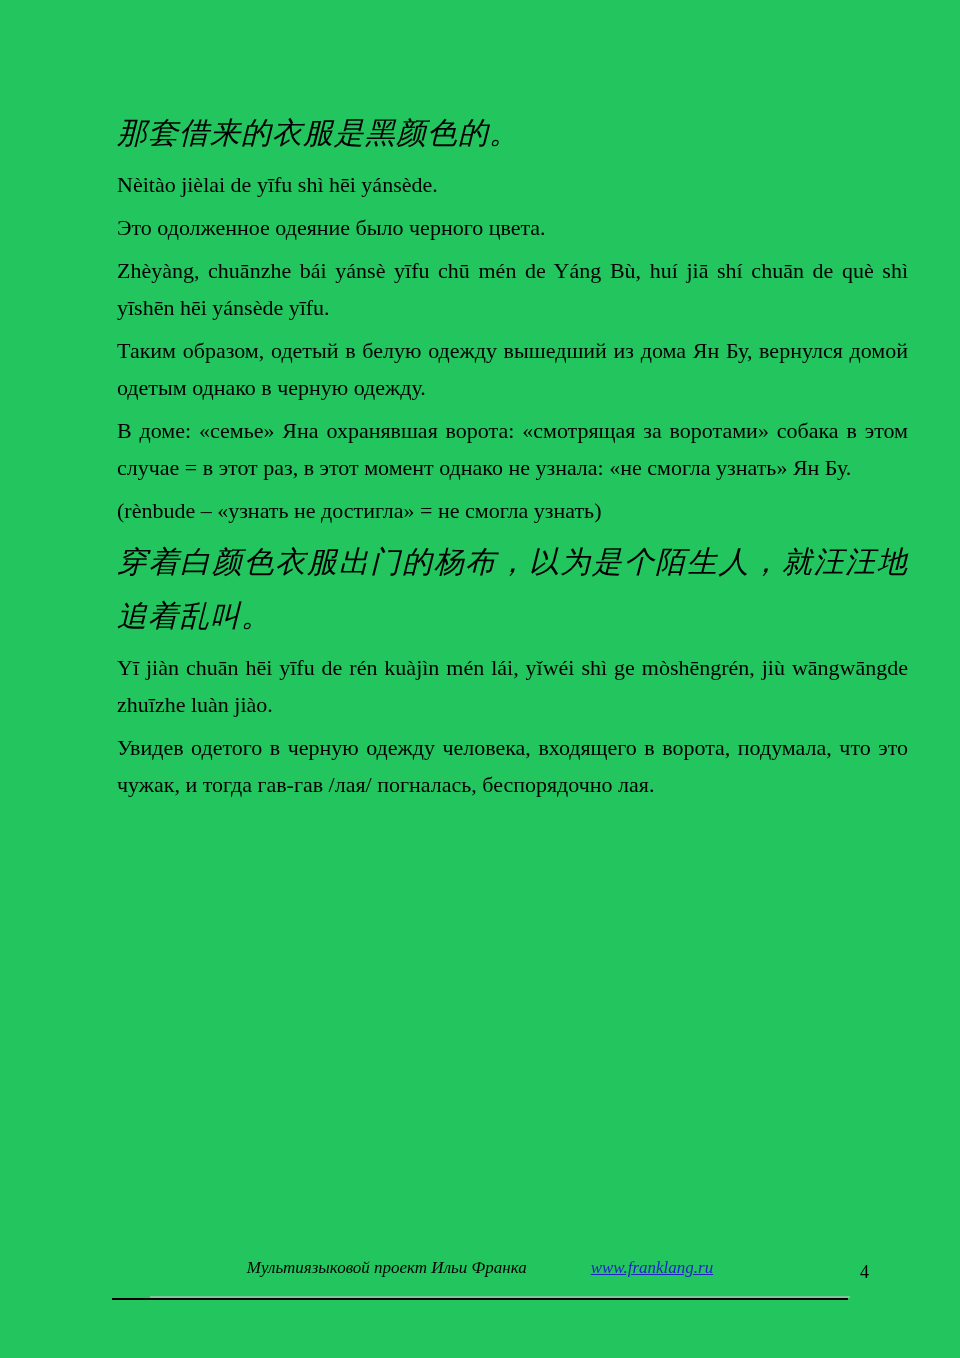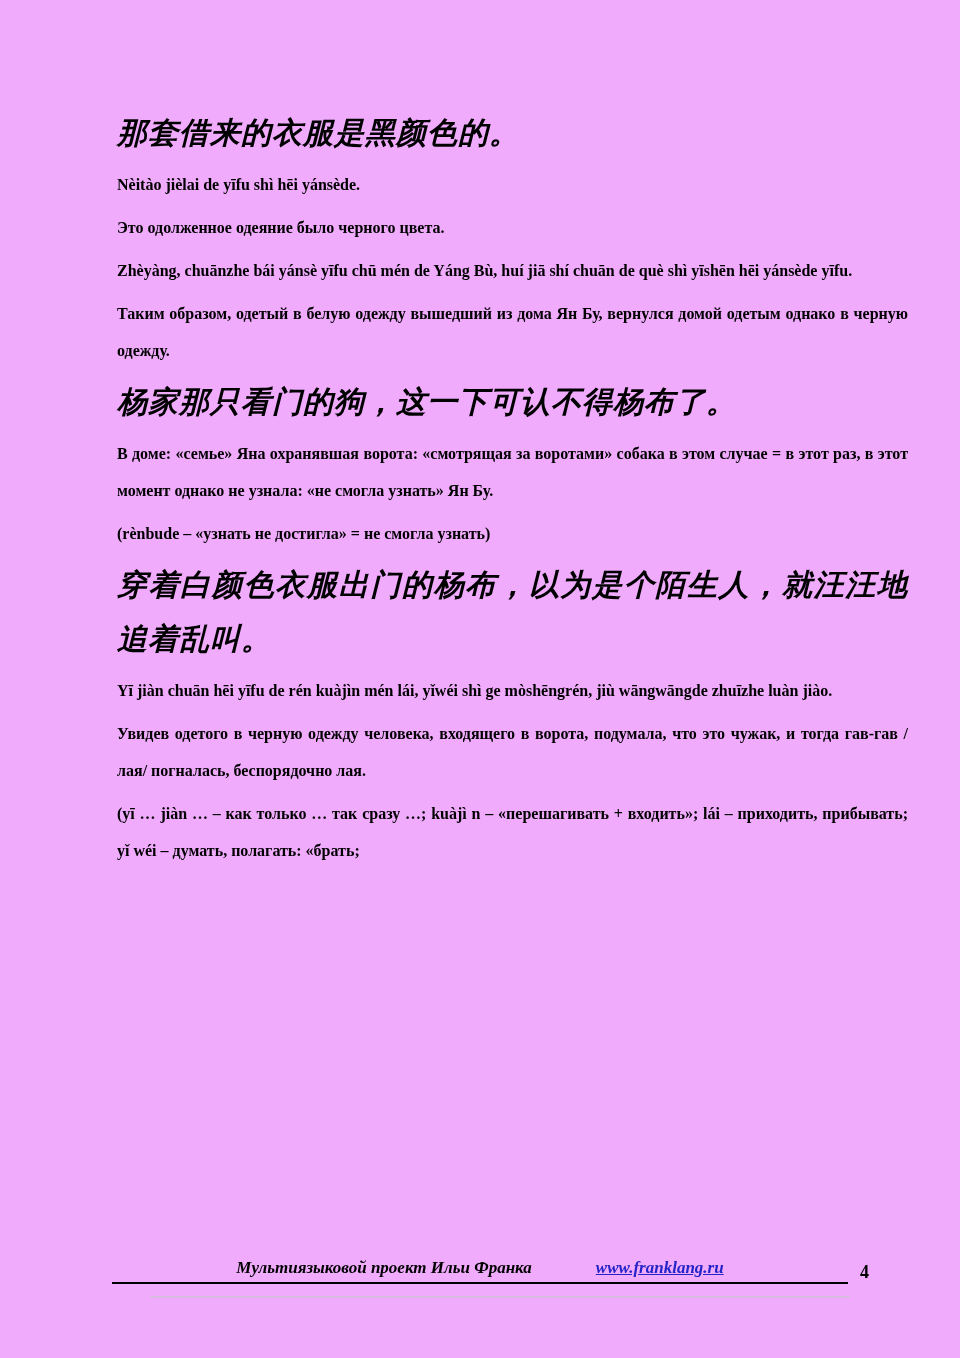--- a/index.html
+++ b/index.html
@@ -4,56 +4,55 @@
 <style>
   html, body {
     margin: 0;
     padding: 0;
     background: #ffffff;
   }
   .page {
     position: relative;
     width: 960px;
     height: 1358px;
-    background: #f0abfc;
+    background: #22c55e;
     overflow: hidden;
     font-family: "Liberation Serif", "DejaVu Serif", serif;
     color: #000000;
-    font-weight: bold;
   }
   .content {
     position: absolute;
     left: 117px;
     width: 791px;
     top: 106px;
   }
   .content p {
     margin: 0 0 6px 0;
   }
   .zh {
     font-size: 30px;
     line-height: 54px;
     font-style: italic;
     text-align: justify;
     letter-spacing: 1px;
     font-family: "Liberation Serif", "DejaVu Serif", serif;
   }
   .py, .ru, .note {
-    font-size: 16px;
+    font-size: 22px;
     line-height: 37px;
     text-align: justify;
     font-family: "Liberation Serif", "DejaVu Serif", serif;
   }
   .footer {
     position: absolute;
     left: 112px;
     top: 1258px;
     width: 736px;              
     border-bottom: 2px solid #000000;
-    padding-bottom: 4px;
+    padding-bottom: 20px;
     display: flex;
     justify-content: center;
     align-items: baseline;
     gap: 34px;
     font-size: 17px;
     font-style: italic;
   }
   .footer-artifact {
     position: absolute;
     left: 150px;
@@ -83,28 +82,26 @@
 <div class="page">
 
   <div class="content">
     <p class="zh">那套借来的衣服是黑颜色的。</p>
     <p class="py">Nèitào jièlai de yīfu shì hēi yánsède.</p>
     <p class="ru">Это одолженное одеяние было черного цвета.</p>
 
     <p class="py">Zhèyàng, chuānzhe bái yánsè yīfu chū mén de Yáng Bù, huí jiā shí chuān de què shì yīshēn hēi yánsède yīfu.</p>
     <p class="ru">Таким образом, одетый в белую одежду вышедший из дома Ян Бу, вернулся домой одетым однако в черную одежду.</p>
 
-    <p class="zh">杨家那只看门的狗，这一下可认不得杨布了。</p>
     <p class="ru">В доме: «семье» Яна охранявшая ворота: «смотрящая за воротами» собака в этом случае = в этот раз, в этот момент однако не узнала: «не смогла узнать» Ян Бу.</p>
     <p class="note">(rènbude – «узнать не достигла» = не смогла узнать)</p>
 
     <p class="zh">穿着白颜色衣服出门的杨布，以为是个陌生人，就汪汪地追着乱叫。</p>
     <p class="py">Yī jiàn chuān hēi yīfu de rén kuàjìn mén lái, yǐwéi shì ge mòshēngrén, jiù wāngwāngde zhuīzhe luàn jiào.</p>
     <p class="ru">Увидев одетого в черную одежду человека, входящего в ворота, подумала, что это чужак, и тогда гав-гав /лая/ погналась, беспорядочно лая.</p>
-    <p class="note">(yī … jiàn … – как только … так сразу …; kuàjì n – «перешагивать + входить»; lái – приходить, прибывать; yǐ wéi – думать, полагать: «брать;</p>
   </div>
 
   <div class="footer">
     <span>Мультиязыковой проект Ильи Франка</span>
     <a href="#">www.franklang.ru</a>
   </div>
   <div class="footer-artifact"></div>
   <span class="page-number">4</span>
 
 </div>

